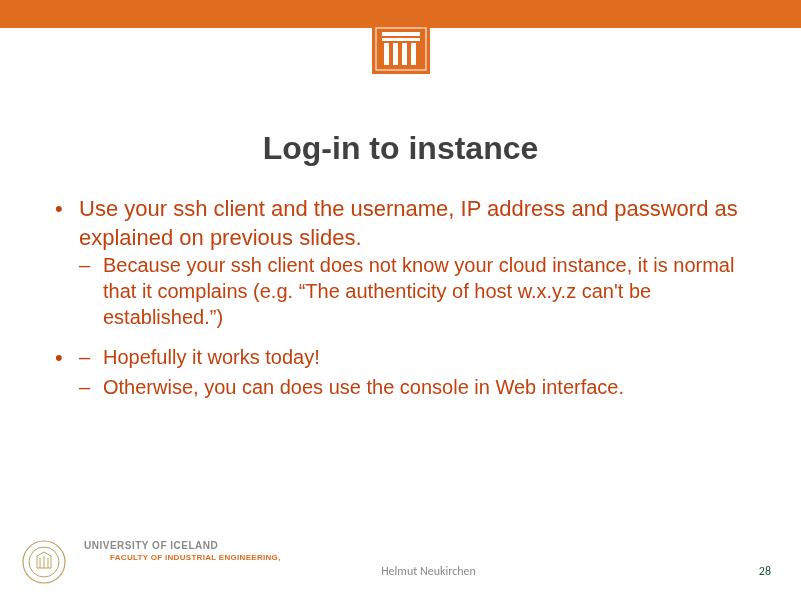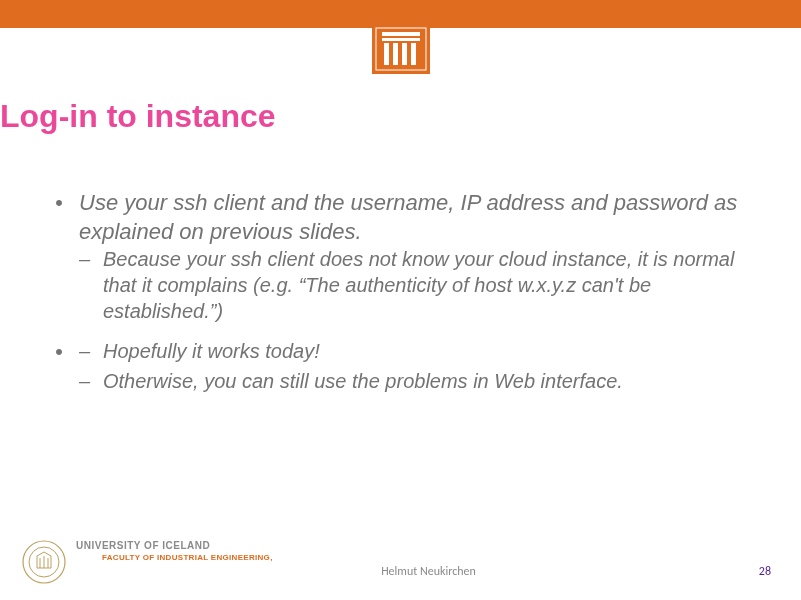--- a/index.html
+++ b/index.html
@@ -17,35 +17,34 @@
     background: #e06c1f;
   }
   .logo-top {
     position: absolute;
     left: 50%;
     top: 24px;
     transform: translateX(-50%);
   }
   .slide-title {
     position: absolute;
-    top: 98px;
+    top: 130px;
     left: 0;
     width: 100%;
-    text-align: left;
+    text-align: center;
     font-size: 32px;
     font-weight: bold;
-    color: #ec4899;
+    color: #404040;
   }
   .content {
     position: absolute;
-    top: 189px;
+    top: 195px;
     left: 55px;
     right: 55px;
-    color: #737373;
-    font-style: italic;
+    color: #c2410c;
   }
   ul.level1 {
     list-style: none;
     font-size: 22px;
     line-height: 1.3;
   }
   ul.level1 > li {
     position: relative;
     padding-left: 24px;
     margin-bottom: 14px;
@@ -79,21 +78,21 @@
     left: 0;
     width: 100%;
     height: 60px;
   }
   .footer-logo {
     position: absolute;
     left: 22px;
     bottom: 0;
     display: flex;
     align-items: flex-start;
-    gap: 10px;
+    gap: 18px;
   }
   .seal {
     width: 44px;
     height: 44px;
   }
   .uni-text {
     display: flex;
     flex-direction: column;
     justify-content: center;
   }
@@ -120,21 +119,21 @@
     font-size: 12px;
     color: #8a8a8a;
     font-family: Calibri, Arial, sans-serif;
     margin-left: 28px;
   }
   .page-num {
     position: absolute;
     right: 30px;
     bottom: 6px;
     font-size: 12px;
-    color: #4c1d95;
+    color: #14532d;
     font-family: Calibri, Arial, sans-serif;
   }
 </style>
 </head>
 <body>
 
 <div class="top-band"></div>
 
 <div class="logo-top">
   <svg width="58" height="50" viewBox="0 0 58 50">
@@ -155,21 +154,21 @@
   <ul class="level1">
     <li>
       <span>Use your ssh client and the username, IP address and password as explained on previous slides.</span>
       <ul class="level2">
         <li>Because your ssh client does not know your cloud instance, it is normal that it complains (e.g. “The authenticity of host w.x.y.z can't be established.”)</li>
       </ul>
     </li>
     <li>
       <ul class="level2">
         <li>Hopefully it works today!</li>
-        <li>Otherwise, you can still use the problems in Web interface.</li>
+        <li>Otherwise, you can does use the console in Web interface.</li>
       </ul>
     </li>
   </ul>
 </div>
 
 <div class="footer">
   <div class="footer-logo">
     <svg class="seal" viewBox="0 0 44 44">
       <circle cx="22" cy="22" r="21" fill="none" stroke="#bfa060" stroke-width="1.2"></circle>
       <circle cx="22" cy="22" r="15" fill="none" stroke="#bfa060" stroke-width="1"></circle>

